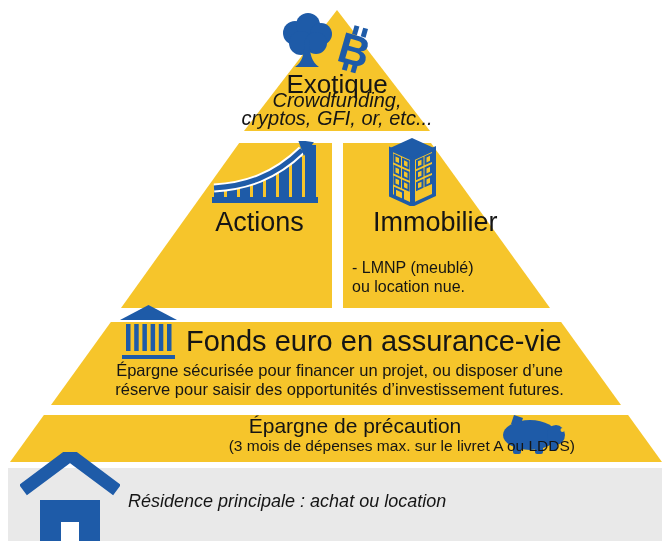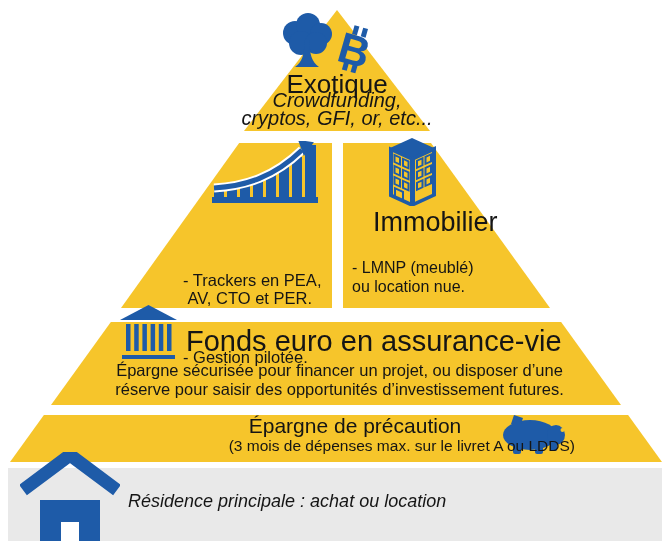--- a/index.html
+++ b/index.html
@@ -149,25 +149,21 @@
   <svg class="icon ic-house" viewBox="0 0 100 89">
     <polyline points="3,38 50,3 97,38" stroke="#1E5BA8" stroke-width="13" fill="none"></polyline>
     <rect x="20" y="48" width="60" height="41" fill="#1E5BA8"></rect>
     <rect x="41" y="70" width="18" height="19" fill="#ffffff"></rect>
   </svg>
 
   <div class="txt exo-title center">Exotique</div>
   <div class="txt exo-sub center">Crowdfunding,
 cryptos, GFI, or, etc...</div>
 
-  <div class="txt act-body">
-    <div>- Trackers en PEA,
- AV, CTO et PER.</div>
-    <div class="item2">- Gestion pilotée.</div>
-  </div>
+  <div class="txt act-title center">Actions</div>
 
   <div class="txt immo-title">Immobilier</div>
   <div class="txt immo-body">
     <div>- LMNP (meublé)
 ou location nue.</div>
   </div>
 
   <div class="txt fonds-title">Fonds euro en assurance-vie</div>
   <div class="txt fonds-sub center">Épargne sécurisée pour financer un projet, ou disposer d’une
 réserve pour saisir des opportunités d’investissement futures.</div>

